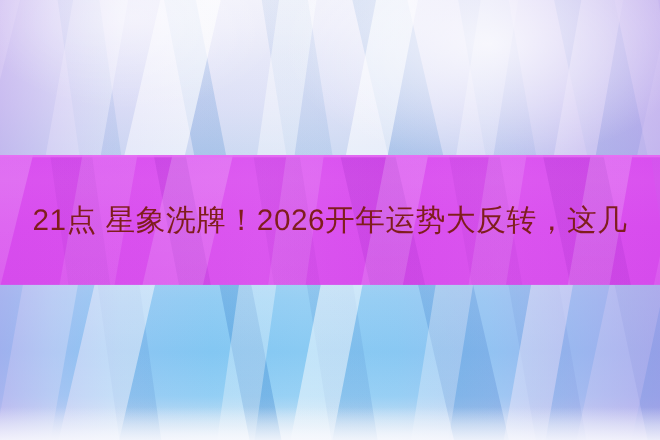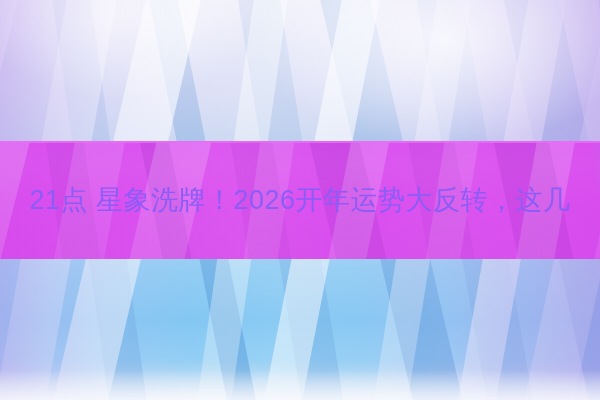--- a/index.html
+++ b/index.html
@@ -142,21 +142,21 @@
     width: 600px;
     height: 118px;
     display: flex;
     flex-direction: column;
     align-items: center;
     justify-content: center;
     gap: 3px;
     z-index: 5;
   }
   .headline .line {
-    color: #8b5cf6;
+    color: #7f1d1d;
     font-size: 27px;
     line-height: 38px;
     letter-spacing: 0.5px;
     white-space: nowrap;
     text-align: right;
     font-weight: 400;
   }
 </style>
 </head>
 <body>

